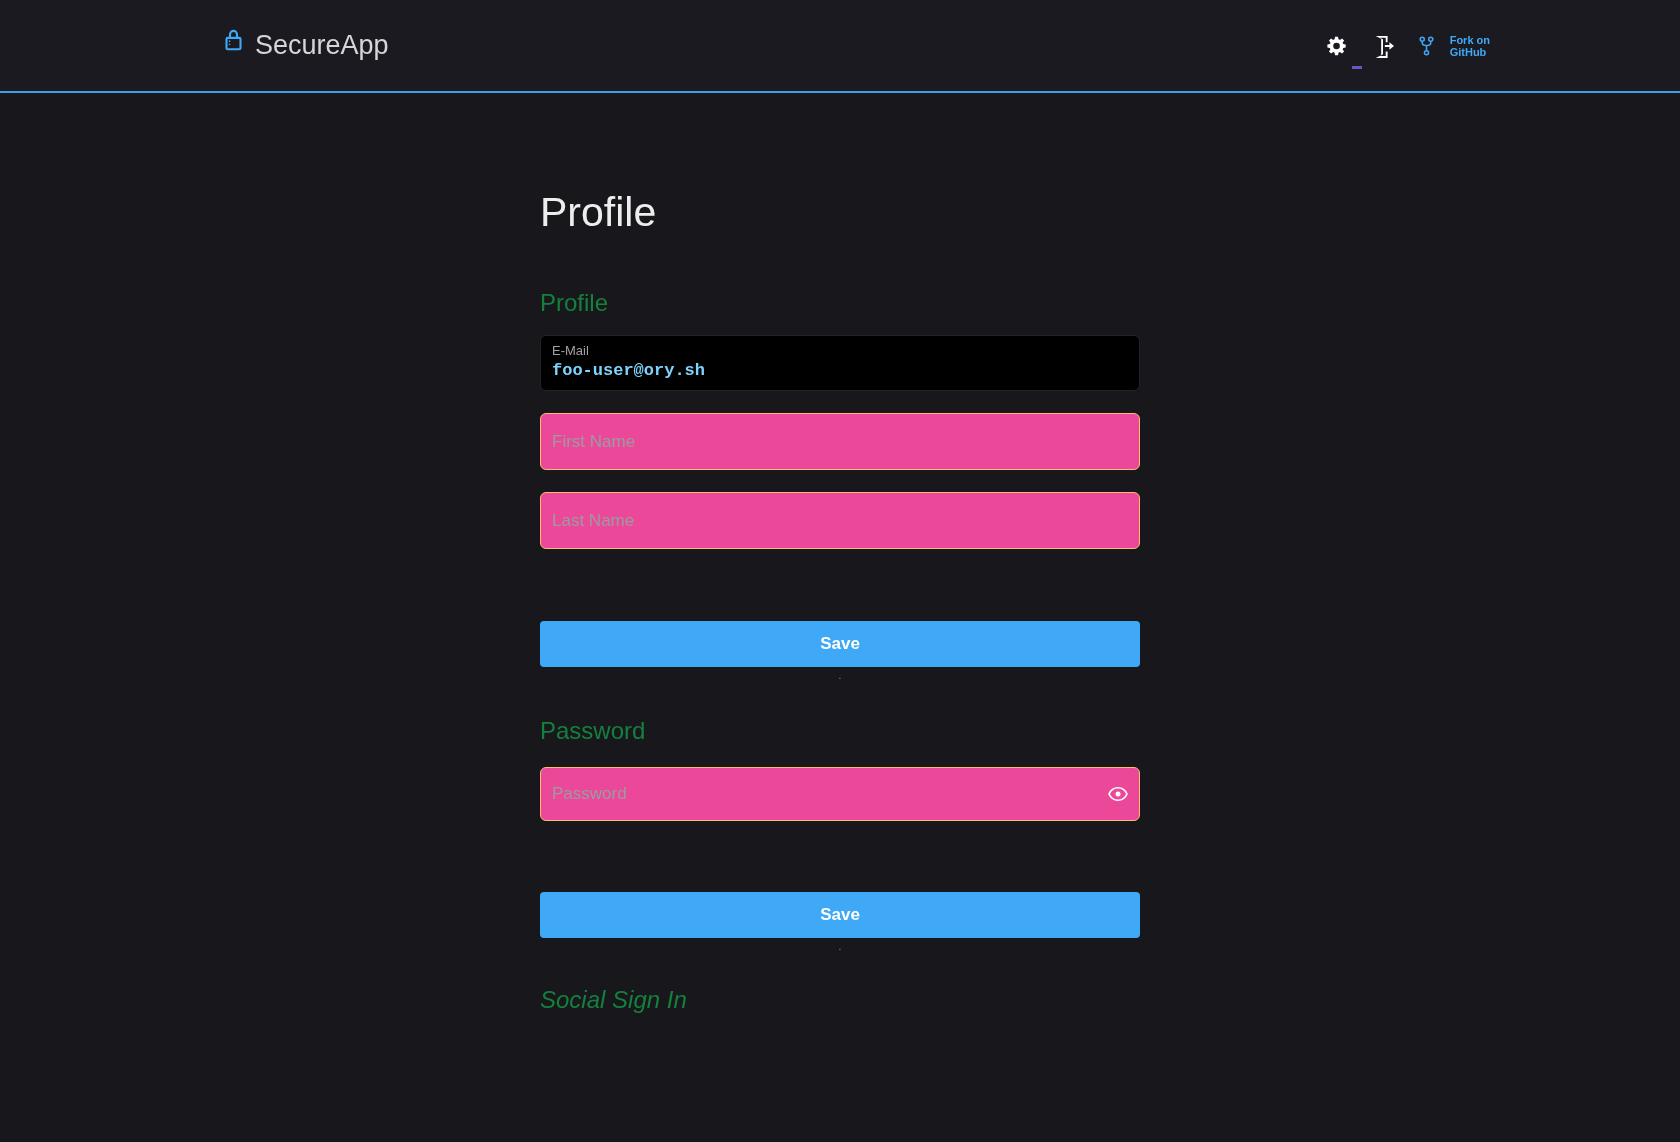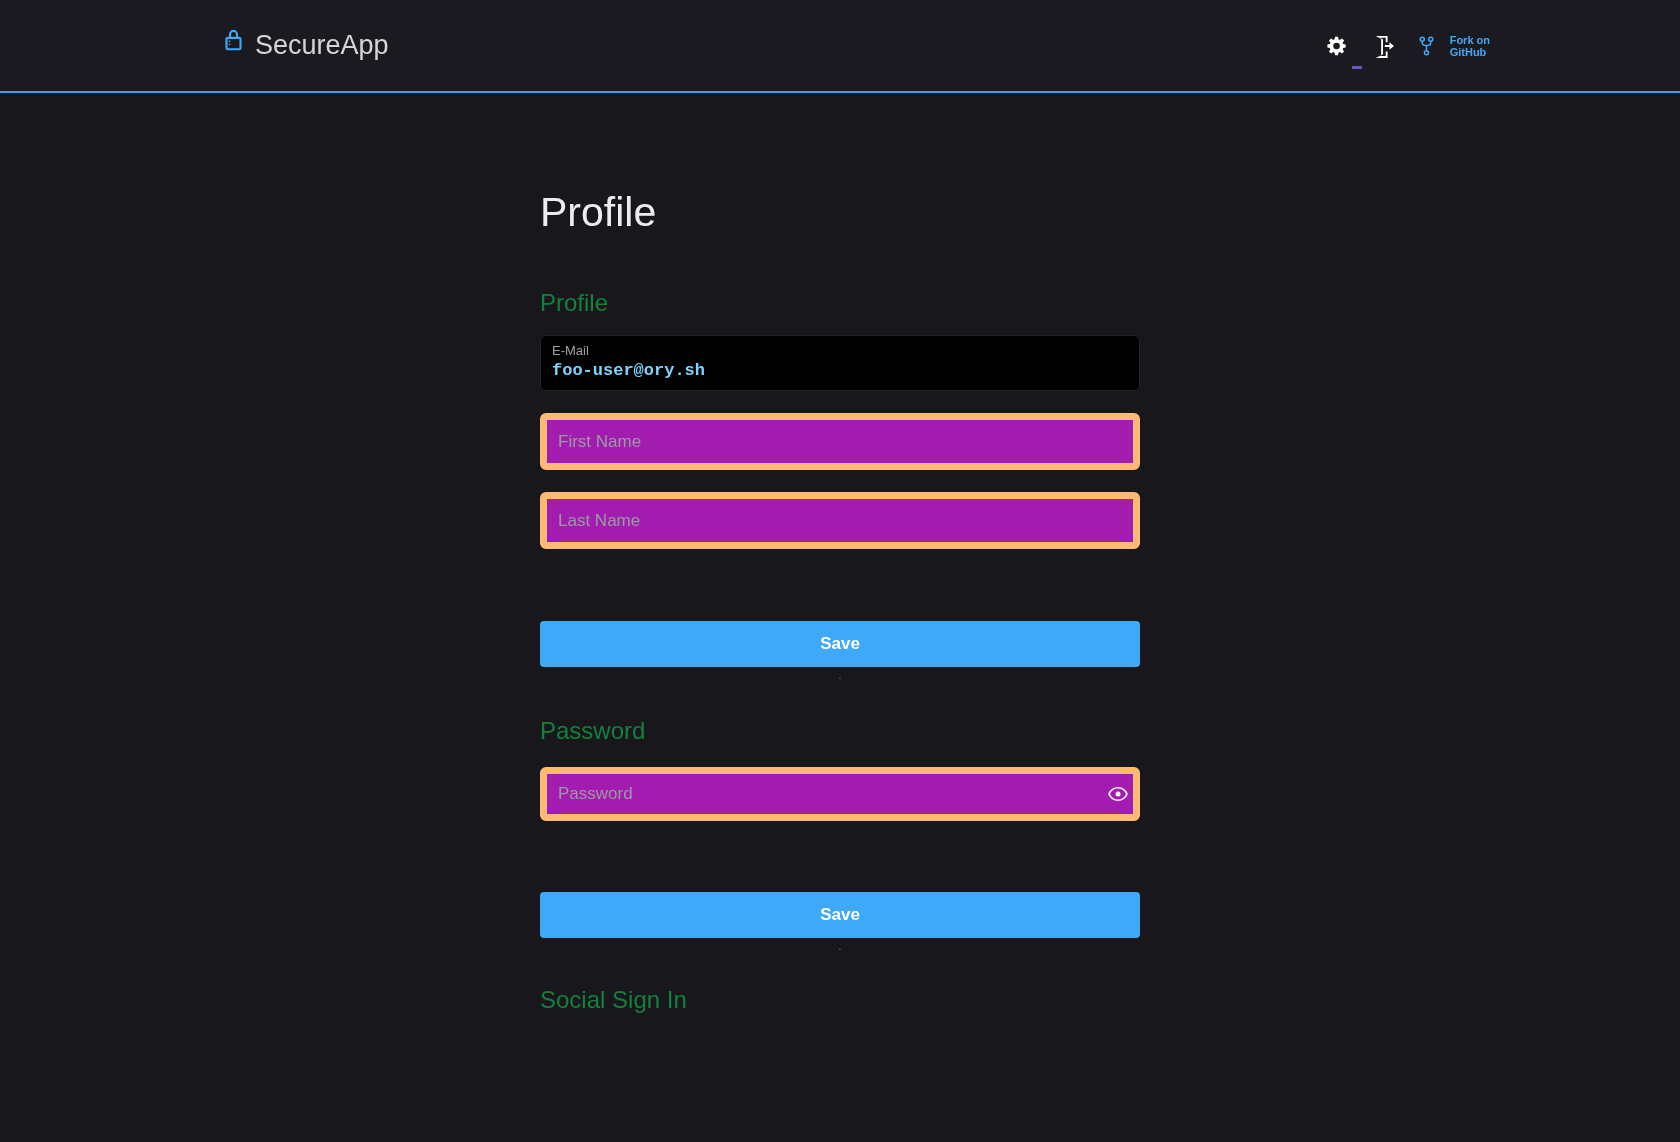--- a/index.html
+++ b/index.html
@@ -28,36 +28,36 @@
   .fork-link { display:flex; align-items:center; gap:15px; text-decoration:none; cursor:pointer; }
   .fork-link .fork-text { color:#3fa9f8; font-size:11px; font-weight:700; line-height:12px; }
 
   
   .main { position:absolute; top:93px; left:540px; width:600px; }
 
   .page-title { margin-top:95px; font-size:41px; font-weight:400; line-height:48px; color:#ededee; }
   .section-heading { font-size:24px; font-weight:400; line-height:30px; color:#15803d; }
   .heading-profile { margin-top:52px; }
   .heading-password { margin-top:35px; }
-  .heading-social { margin-top:33px; }
+  .heading-social { margin-top:33px;font-style:italic; }
 
   .email-box {
     margin-top:17px; height:56px; width:100%;
     background:#000; border:1px solid #232329; border-radius:6px;
     padding:7px 11px 0 11px;
   }
   .email-label { display:block; font-size:13px; line-height:16px; color:#a0a0a7; }
   .email-input {
     width:100%; background:transparent; border:none; outline:none;
     color:#7dd3fc; font-size:17px; font-weight:600; font-family:Liberation Mono, monospace; padding:2px 0 0 0;
   }
 
   .text-input {
     display:block; margin-top:22px; width:100%; height:57px;
-    background:#a21caf; border:7px solid #fdba74; border-radius:6px;
+    background:#ec4899; border:1px solid #fdba74; border-radius:6px;
     padding:0 11px; font-size:17px; color:#fff; font-family:inherit; outline:none;
   }
   .text-input::placeholder { color:#9b9ba2; opacity:1; }
 
   .password-wrap { position:relative; margin-top:21px; }
   .password-wrap .text-input { margin-top:0; height:54px; padding-right:44px; }
   .eye-btn {
     position:absolute; right:12px; top:50%; transform:translateY(-50%);
     background:none; border:none; cursor:pointer; display:flex; align-items:center; padding:0;
   }

